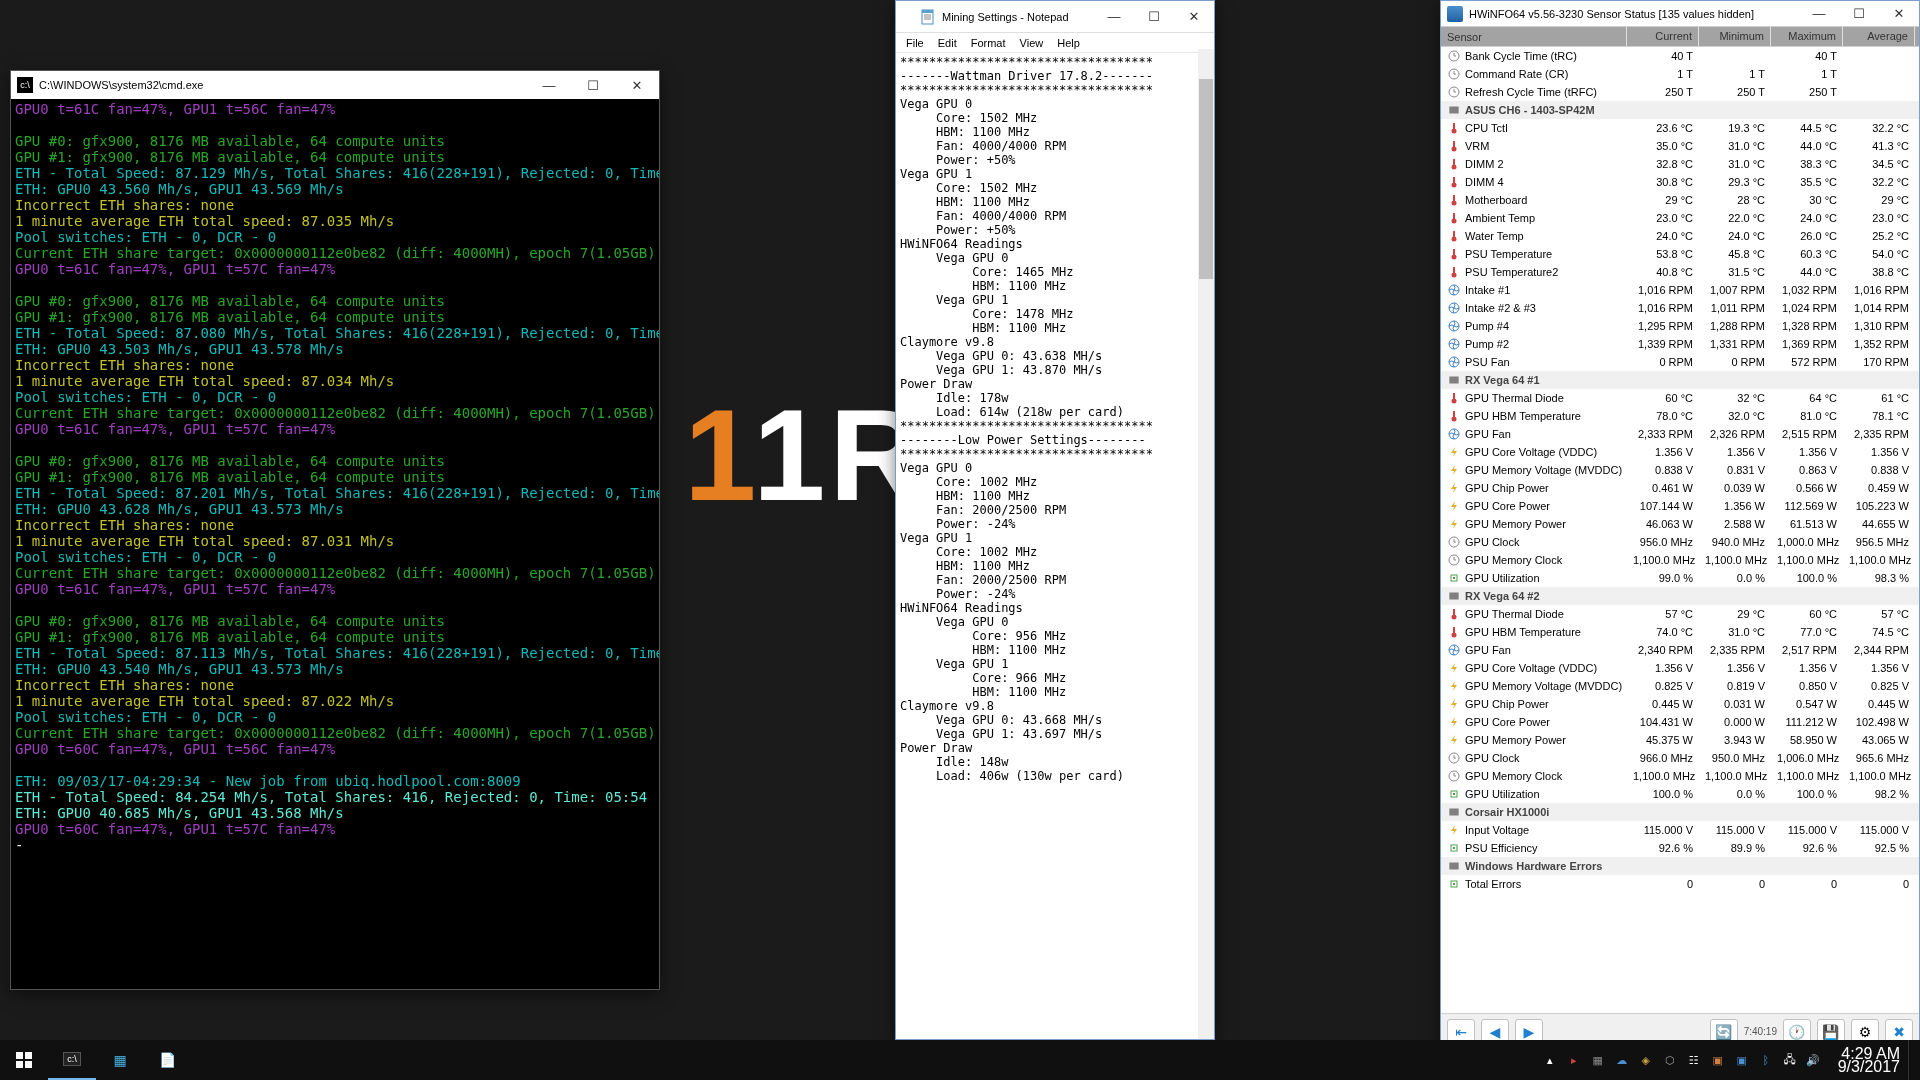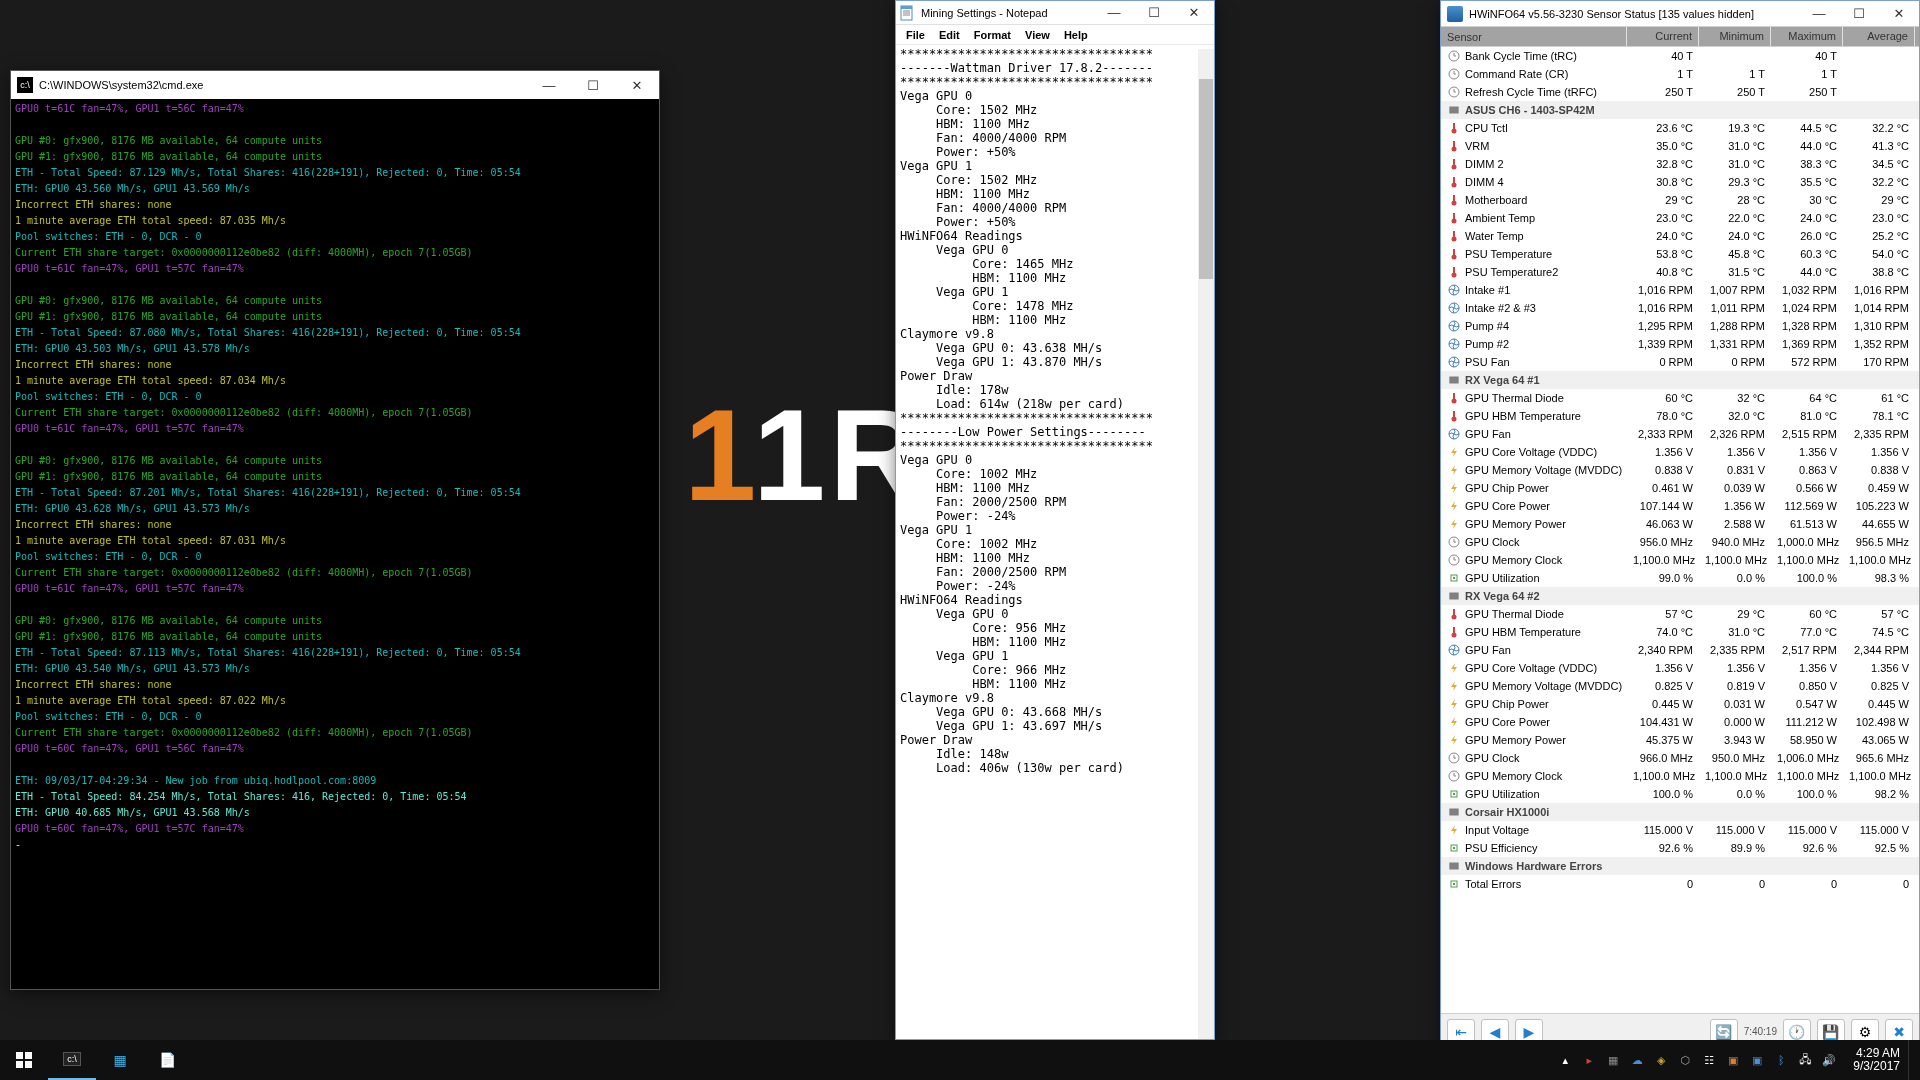--- a/index.html
+++ b/index.html
@@ -8,36 +8,36 @@
 .bg-text { position:absolute; top:380px; left:520px; color:#fff; font-size:130px; font-weight:bold; letter-spacing:4px; }
 .bg-text .one { color:#e67e22; }
 .bg-divider { display:inline-block; width:6px; height:160px; background:#fff; margin:0 30px; vertical-align:middle; }
 
 
 .cmd-window { position:absolute; left:10px; top:70px; width:650px; height:920px; background:#000; border:1px solid #555; box-shadow:0 4px 16px rgba(0,0,0,.5); }
 .cmd-title { height:28px; background:#fff; display:flex; align-items:center; font-size:11px; padding-left:6px; }
 .cmd-title .icon { width:16px; height:16px; background:#000; margin-right:6px; display:flex; align-items:center; justify-content:center; color:#fff; font-size:9px; }
 .cmd-title .spacer { flex:1; }
 .cmd-title .btn { width:44px; height:28px; display:flex; align-items:center; justify-content:center; font-size:13px; color:#333; }
-.cmd-body { padding:2px 4px; font-family:Consolas,monospace; font-size:10px; line-height:16px; white-space:pre; overflow:hidden; }
+.cmd-body { padding:2px 4px; font-family:Consolas,monospace; font-size:14px; line-height:16px; white-space:pre; overflow:hidden; }
 .cmd-body .m { color:#9f3fbf; }
 .cmd-body .g { color:#28a528; }
 .cmd-body .c { color:#14b8b8; }
 .cmd-body .y { color:#c0c028; }
 .cmd-body .gr { color:#5eead4; }
 .cmd-body .w { color:#eee; }
 
 
 .notepad { position:absolute; left:895px; top:0; width:320px; height:1040px; background:#fff; border:1px solid #7b9ecd; box-shadow:0 4px 16px rgba(0,0,0,.5); }
-.notepad .titlebar { height:24px; background:#fff; display:flex; align-items:center; font-size:11px; padding-left:3px; border-bottom:1px solid #e0e0e0; }
+.notepad .titlebar { height:32px; background:#fff; display:flex; align-items:center; font-size:11px; padding-left:24px; border-bottom:1px solid #e0e0e0; }
 .notepad .titlebar .np-icon { width:16px; height:16px; margin-right:6px; }
 .notepad .titlebar .np-icon svg { width:16px; height:16px; }
 .notepad .titlebar .spacer { flex:1; }
 .notepad .titlebar .btn { width:40px; height:28px; display:flex; align-items:center; justify-content:center; font-size:13px; color:#333; }
-.notepad .menubar { height:20px; display:flex; font-size:11px; align-items:center; padding-left:4px; gap:2px; border-bottom:1px solid #e8e8e8;font-weight:bold; }
+.notepad .menubar { height:20px; display:flex; font-size:11px; align-items:center; padding-left:4px; gap:2px; border-bottom:1px solid #e8e8e8; }
 .notepad .menubar span { padding:2px 6px; }
 .notepad .body { padding:2px 4px; font-family:Consolas,monospace; font-size:12px; line-height:14px; white-space:pre; color:#000; overflow:hidden; }
 .notepad .scroll { position:absolute; right:0; top:48px; bottom:0; width:16px; background:#f0f0f0; }
 .notepad .scroll .thumb { position:absolute; left:1px; right:1px; top:30px; height:200px; background:#c0c0c0; }
 
 
 .hwinfo { position:absolute; right:0; top:0; width:480px; height:1050px; background:#fff; border:1px solid #7b9ecd; box-shadow:0 4px 16px rgba(0,0,0,.5); font-size:11px; display:flex; flex-direction:column; }
 .hwinfo .titlebar { height:26px; background:#fff; display:flex; align-items:center; padding-left:6px; border-bottom:1px solid #d0d0d0; }
 .hwinfo .titlebar .hw-icon { width:16px; height:16px; margin-right:6px; background:linear-gradient(#4a90d0,#2060a0); border-radius:2px; }
 .hwinfo .titlebar .spacer { flex:1; }
@@ -57,21 +57,21 @@
 .hwinfo .footer .spacer { flex:1; }
 .hwinfo .footer .time { font-size:10px; color:#555; }
 
 
 .taskbar { position:absolute; left:0; right:0; bottom:0; height:40px; background:#101010; display:flex; align-items:center; }
 .taskbar .tb-item { width:48px; height:40px; display:flex; align-items:center; justify-content:center; color:#fff; font-size:14px; }
 .taskbar .tb-item.active { border-bottom:2px solid #76b9ed; }
 .taskbar .spacer { flex:1; }
 .taskbar .tray { display:flex; align-items:center; gap:8px; padding:0 8px; color:#fff; font-size:11px; }
 .taskbar .tray .ico { width:16px; height:16px; display:flex; align-items:center; justify-content:center; font-size:11px; }
-.taskbar .clock { text-align:right; line-height:13px; font-size:12px; padding:0 8px; color:#fff; }
+.taskbar .clock { text-align:right; line-height:13px; font-size:16px; padding:0 8px; color:#fff; }
 </style>
 </head>
 <body>
 
 <div class="desktop-bg">
   <div class="bg-text">
     <span>N</span><span class="bg-divider"></span><span class="one">1</span><span>1R3</span>
   </div>
 </div>
 

